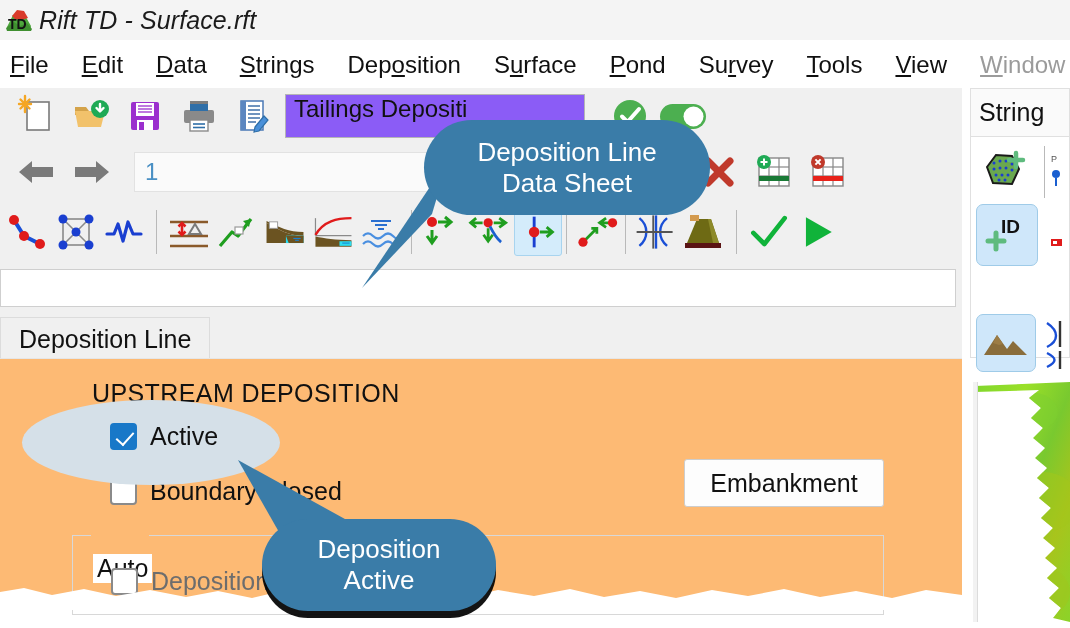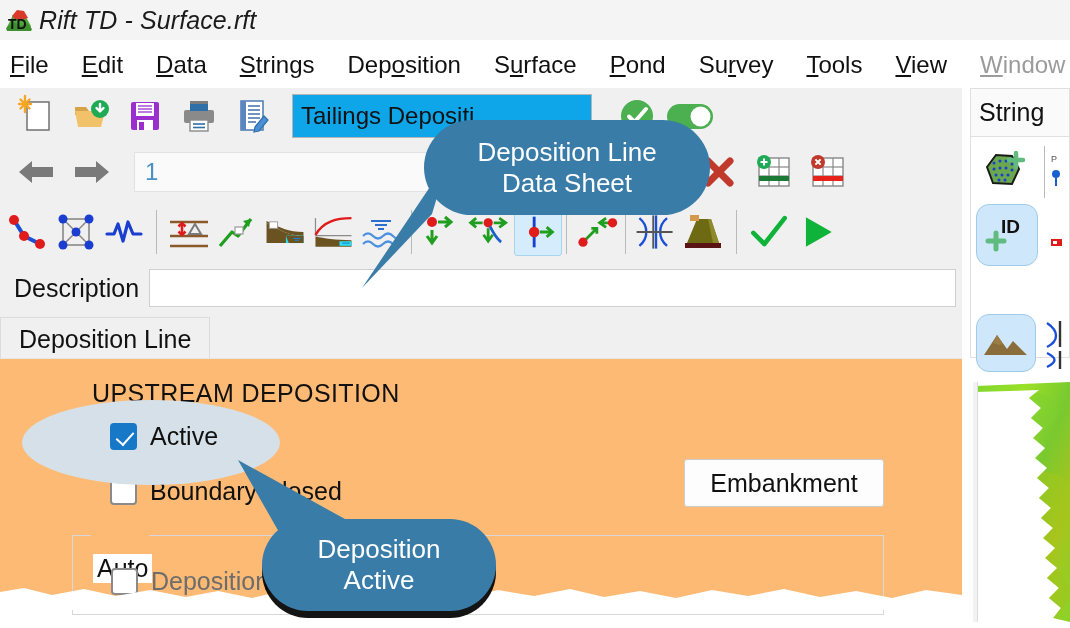--- a/index.html
+++ b/index.html
@@ -26,23 +26,23 @@
     background:#f0f0f0; }
   .tbrow { position:absolute; left:0; display:flex; align-items:center; }
   .tbrow1 { top:0px; height:56px; padding-left:10px; }
   .tbrow2 { top:56px; height:56px; padding-left:10px; }
   .tbrow3 { top:112px; height:64px; padding-left:4px; }
   .tbtn { width:54px; height:50px; display:flex; align-items:center; justify-content:center;
     flex:none; }
   .tbtn.sm { width:48px; height:48px; }
   .tsep { width:1px; height:44px; background:#b9b9b9; margin:0 8px; flex:none; }
 
-  .combo { width:300px; height:44px; background:#0ea5e9; border:1px solid #b5b5b5;
-    display:flex; align-items:center; padding:0 8px; font-size:24px; color:#111;
-    margin-left:12px; overflow:hidden; white-space:nowrap; }
+  .combo { width:300px; height:44px; background:#8b5cf6; border:1px solid #b5b5b5;
+    display:flex; padding:0 8px; font-size:24px; color:#111;
+    margin-left:5px; overflow:hidden; white-space:nowrap; }
   .numfield { width:478px; height:40px; background:#fafafa; border:1px solid #e2e2e2;
     display:flex; align-items:center; padding:0 10px; font-size:24px; color:#c9a227;
     margin-left:16px; }
   .numfield span { color:#4a90c4; }
 
   
   .desc-row { position:absolute; left:0; top:264px; width:962px; height:48px;
     background:#f0f0f0; display:flex; align-items:center; }
   .desc-label { font-size:25px; color:#111; margin-left:14px; width:135px; }
   .desc-input { flex:1; height:38px; background:#ffffff; border:1px solid #cfcfcf;
@@ -92,21 +92,21 @@
   .rightzone { position:absolute; left:962px; top:88px; width:108px; height:540px;
     background:#ffffff; }
   .rp-header { position:absolute; left:8px; top:0px; width:100px; height:48px;
     background:#fafafa; border:1px solid #e0e0e0; border-bottom:none;
     display:flex; align-items:center; padding-left:8px; font-size:25px; color:#111;
     overflow:hidden; white-space:nowrap;text-align:center; }
   .rp-body { position:absolute; left:8px; top:48px; width:100px; height:222px;
     background:#ffffff; border:1px solid #e0e0e0; }
   .rp-btn { position:absolute; width:62px; height:62px; display:flex;
     align-items:center; justify-content:center; }
-  .rp-btn.sel { background:#cfe7fa; border:1px solid #9fcbe8; border-radius:13px; }
+  .rp-btn.sel { background:#cfe7fa; border:1px solid #9fcbe8; border-radius:7px; }
   .rp-sep { position:absolute; width:1px; background:#b9b9b9; }
 
   .map { position:absolute; left:973px; top:382px; width:97px; height:240px;
     overflow:hidden; }
 
   
   .callout { position:absolute; background:#3a7ca8; color:#ffffff;
     display:flex; flex-direction:column; align-items:center; justify-content:center;
     font-size:26px; line-height:1.18; text-align:center; }
   .callout.c1 { left:424px; top:120px; width:286px; height:95px; border-radius:48px; }
@@ -435,21 +435,20 @@
       </div>
       <div class="tbtn sm">
         <svg width="52" height="46" viewBox="0 0 52 46">
           <path d="M14 7 L42 23 L14 39 Z" fill="#10b33a"></path>
         </svg>
       </div>
     </div>
   </div>
 
   <div class="desc-row">
-    <div class="desc-label">Description</div>
     <input class="desc-input" type="text" placeholder="" style="">
   </div>
 
   <div class="tabstrip">
     <div class="tab">
       <span>Deposition Line</span>
     </div>
   </div>
 
   <div class="panel">

